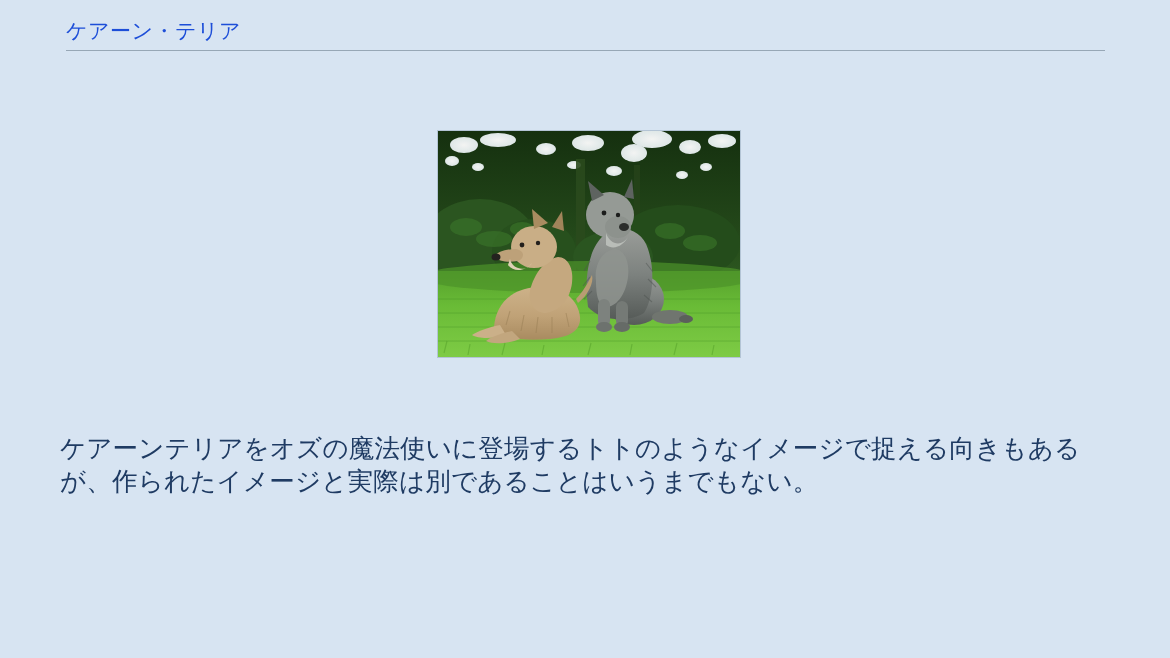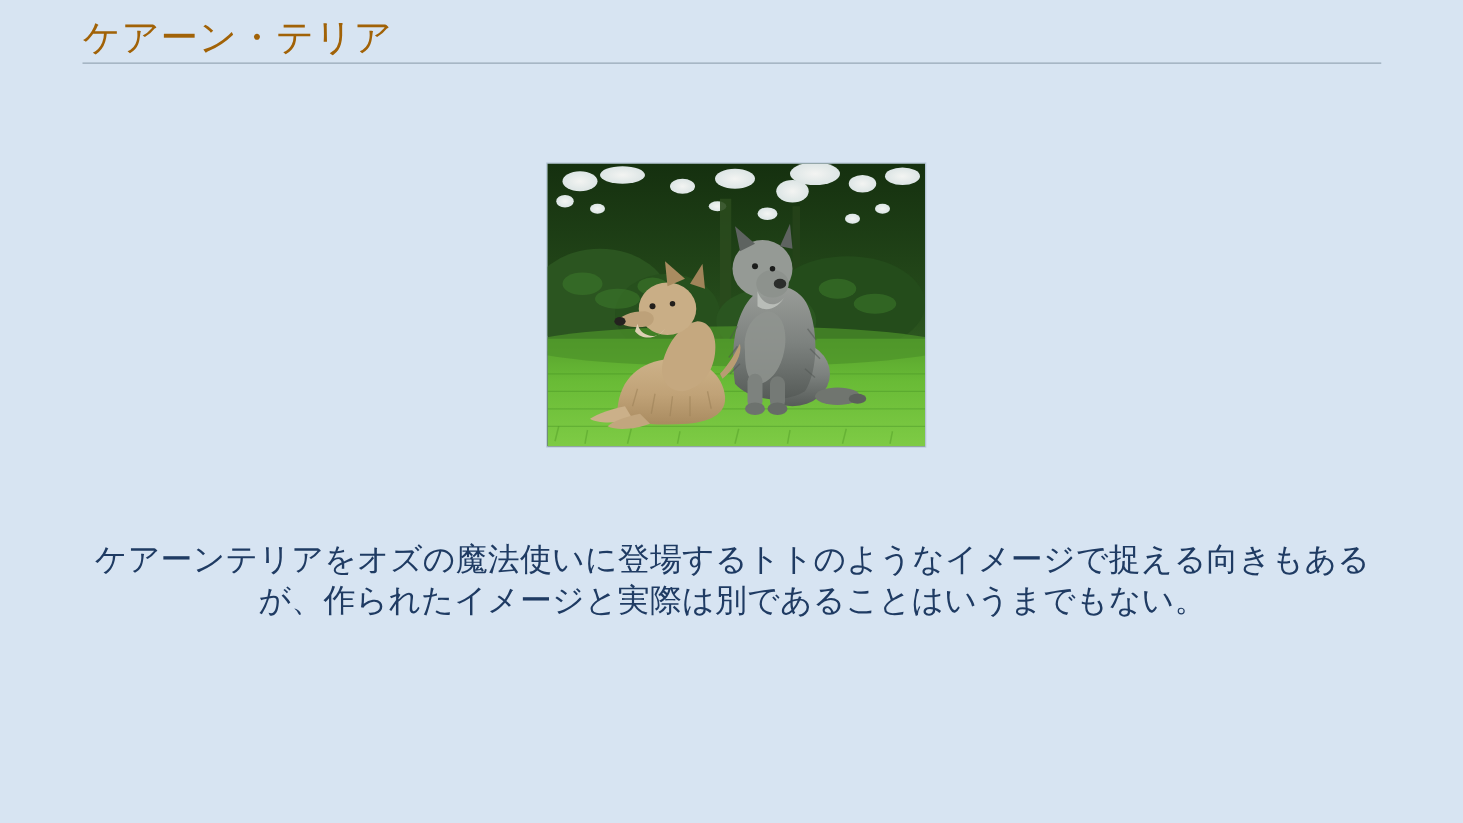--- a/index.html
+++ b/index.html
@@ -22,23 +22,23 @@
   }
 
   
   .title-block {
     position: absolute;
     left: 66px;
     top: 14px;
     width: 1040px;
   }
   .slide-title {
-    font-size: 30px;
+    font-size: 21px;
     line-height: 34px;
-    color: #a16207;
+    color: #1d4ed8;
     letter-spacing: 0.5px;
     white-space: nowrap;
     font-weight: 400;
   }
   .title-rule {
     position: absolute;
     left: 66px;
     top: 50px;
     width: 1039px;
     height: 0;
@@ -61,21 +61,20 @@
     width: 302px;
     height: 226px;
   }
 
   
   .caption {
     position: absolute;
     left: 60px;
     top: 432px;
     width: 1052px;
-    text-align: center;
     font-size: 25.5px;
     line-height: 33px;
     color: #1f3b63;
     letter-spacing: 0.2px;
   }
 </style>
 </head>
 <body>
 
 <div class="slide">

